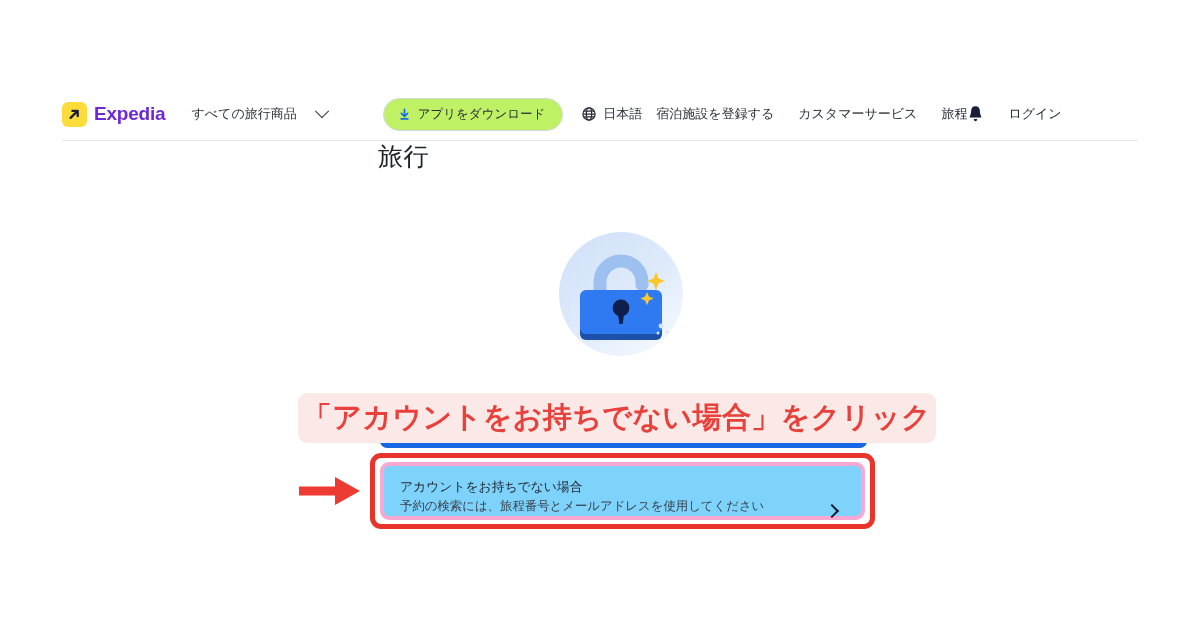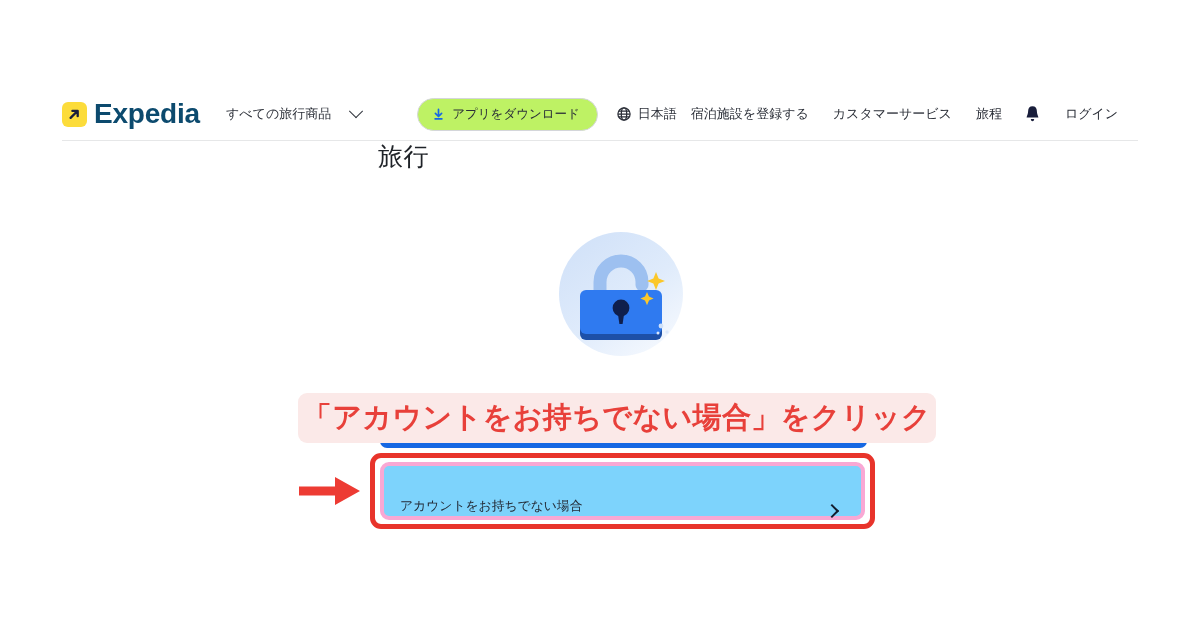--- a/index.html
+++ b/index.html
@@ -49,24 +49,24 @@
     height: 25px;
     border-radius: 6px;
     background: #fcdc3b;
     display: flex;
     align-items: center;
     justify-content: center;
     flex: none;
   }
   .logo-mark svg { display: block; }
   .logo-word {
-    font-size: 28px;
+    font-size: 19px;
     font-weight: 700;
     letter-spacing: -0.2px;
-    color: #0c4a6e;
+    color: #6d28d9;
   }
 
   .nav-link {
     font-size: 13px;
     color: #2b2f38;
     white-space: nowrap;
     display: flex;
     align-items: center;
     gap: 20px;
     cursor: pointer;
@@ -93,21 +93,21 @@
     background: #bef264;
     white-space: nowrap;
     cursor: pointer;
     margin-right: 19px;
   }
   .app-pill svg { display: block; flex: none; }
 
   .nav-lang { margin-right: 14px; gap: 7px; }
   .nav-register { margin-right: 24px; }
   .nav-cs { margin-right: 24px; }
-  .nav-trips { margin-right: 22px; }
+  .nav-trips { }
   .nav-bell { margin-right: 24px; }
   .nav-bell svg { display: block; }
   .nav-login { }
 
   
   .page-title {
     position: absolute;
     left: 378px;
     top: 140px;
     font-size: 25px;
@@ -295,20 +295,21 @@
     <circle cx="119" cy="100" r="1.7" fill="#dbe8fb"></circle>
     <circle cx="110" cy="101" r="1.5" fill="#dbe8fb"></circle>
   </svg>
 </div>
 
 <button class="blue-button"></button>
 
 <div class="guest-card">
   <div class="guest-card-texts">
     <div class="guest-title">アカウントをお持ちでない場合</div>
+    <div class="guest-sub">予約の検索には、旅程番号とメールアドレスを使用してください</div>
   </div>
   <span class="chev-right"></span>
 </div>
 
 <div class="annot-banner">
   <span class="annot-banner-text">「アカウントをお持ちでない場合」をクリック</span>
 </div>
 
 <div class="annot-box"></div>
 

